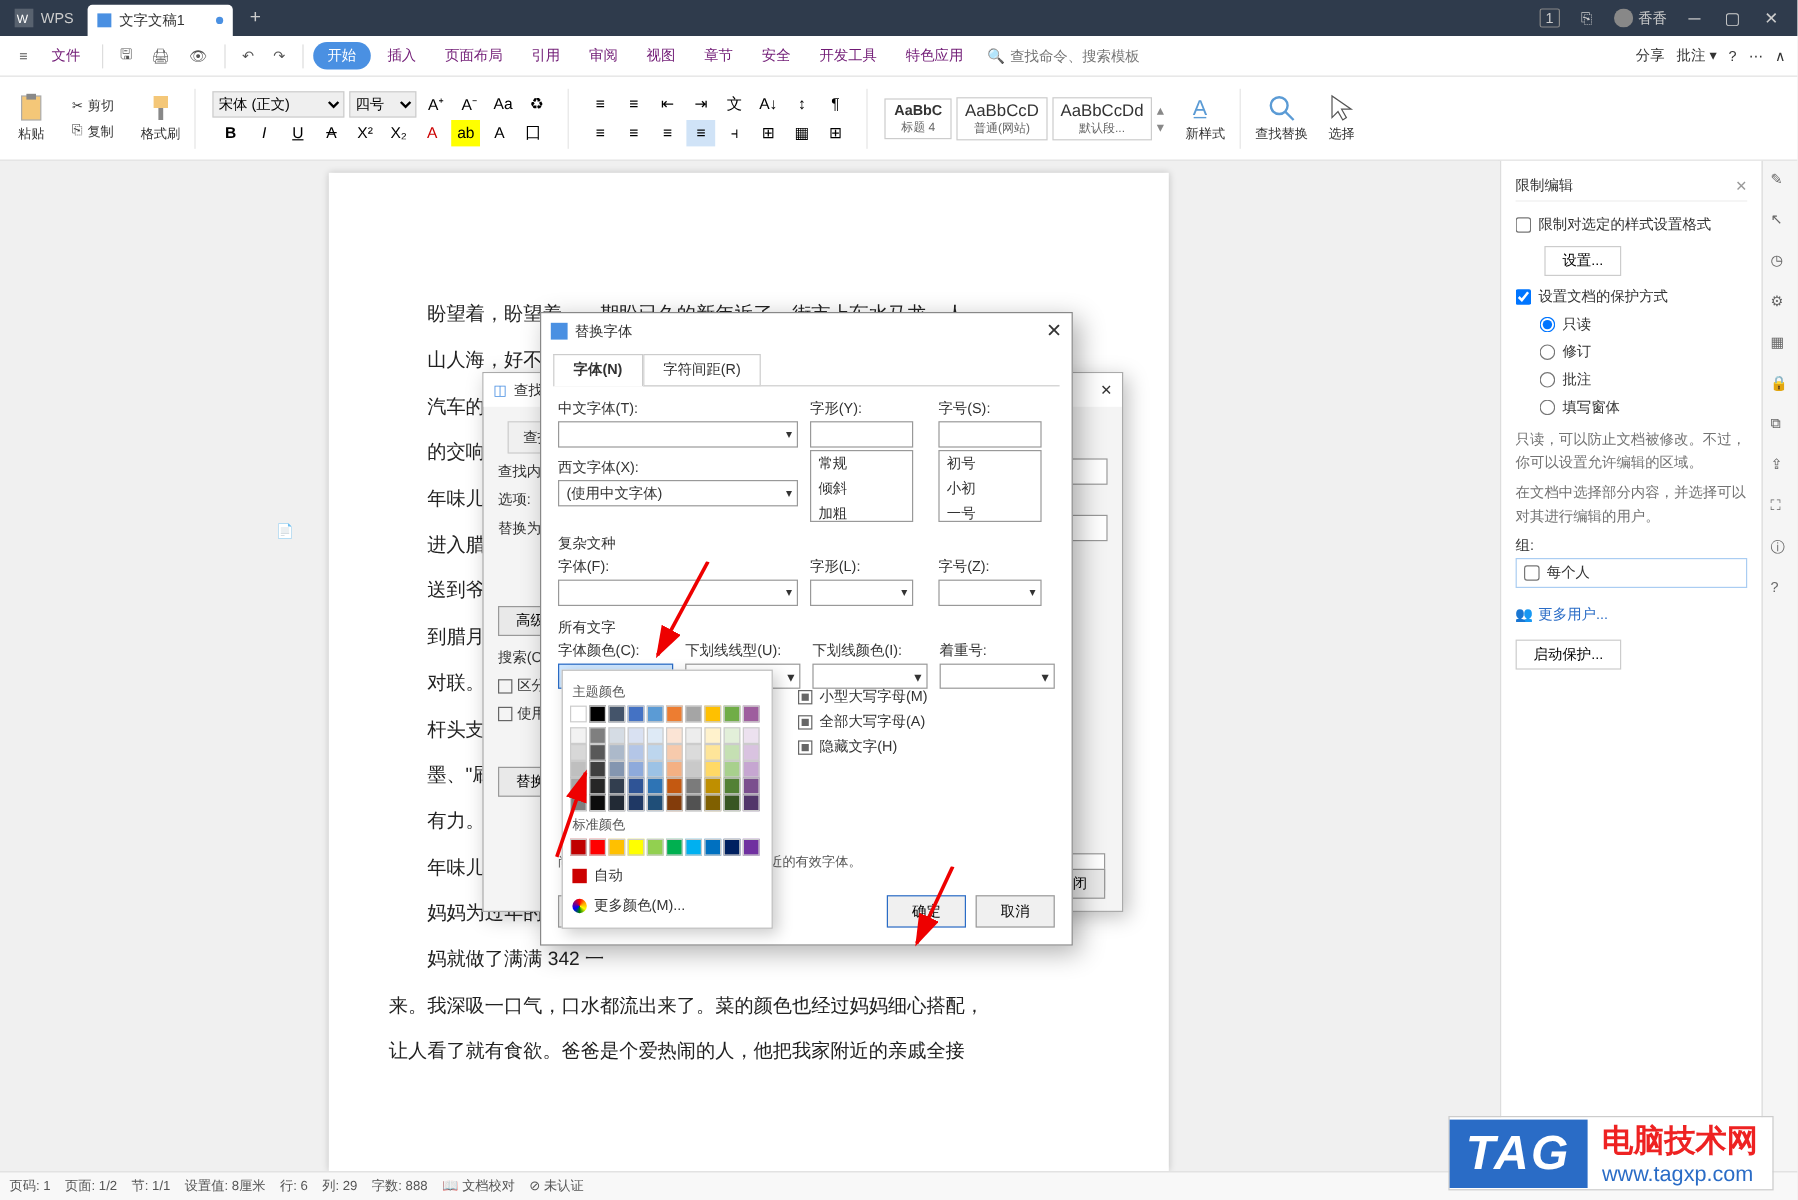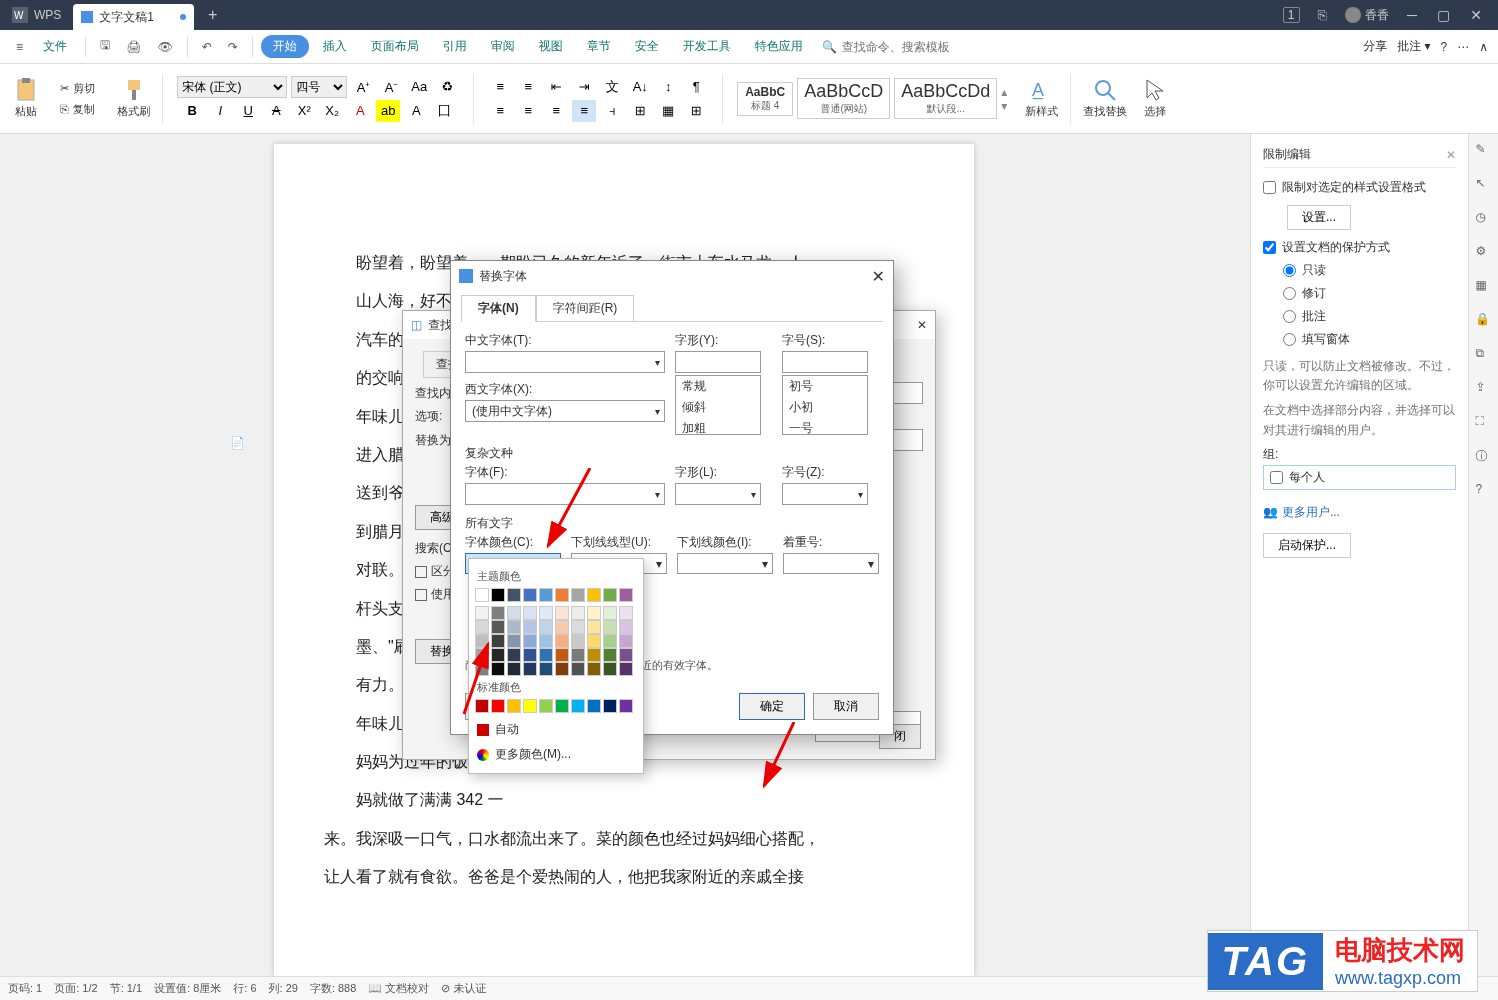--- a/index.html
+++ b/index.html
@@ -11,37 +11,37 @@
 .titlebar .tab { background: #fff; color: #333; padding: 0 40px 0 8px; height: 26px; margin-top: 4px; display: flex; align-items: center; gap: 6px; border-radius: 4px 4px 0 0; position: relative; }
 .titlebar .tab .close { position: absolute; right: 8px; width: 6px; height: 6px; border-radius: 50%; background: #4a90e2; }
 .titlebar .plus { color: #ccc; margin-left: 14px; font-size: 16px; }
 .titlebar .right { margin-left: auto; display: flex; gap: 18px; padding-right: 16px; align-items: center; }
 .titlebar .winbtns { display: flex; gap: 20px; font-size: 14px; }
 
 
 .menubar { height: 34px; background: #fff; display: flex; align-items: center; padding: 0 10px; gap: 4px; border-bottom: 1px solid #ddd; }
 .menubar .icon-btn { padding: 4px 6px; color: #555; }
 .menubar .sep { width: 1px; height: 20px; background: #ddd; margin: 0 4px; }
-.menubar .tab-btn { padding: 6px 10px; font-size: 12px; color: #0f766e; }
+.menubar .tab-btn { padding: 6px 10px; font-size: 12px; color: #701a75; }
 .menubar .tab-btn.active { background: #4a90e2; color: #fff; border-radius: 12px; padding: 3px 12px; }
 .menubar .menu-right { margin-left: auto; display: flex; gap: 10px; align-items: center; }
 
 
 .ribbon { height: 70px; background: #fff; display: flex; align-items: center; padding: 0 10px; border-bottom: 1px solid #ddd; gap: 8px; }
 .ribbon-group { display: flex; flex-direction: column; align-items: center; justify-content: center; gap: 2px; padding: 0 6px; height: 60px; }
 .ribbon-group.row { flex-direction: row; gap: 4px; }
 .rsep { width: 1px; height: 50px; background: #e5e5e5; }
 .rbtn-lg { display: flex; flex-direction: column; align-items: center; font-size: 11px; gap: 2px; padding: 4px; }
 .rbtn-lg svg { width: 24px; height: 24px; }
 .rbtn-sm { display: flex; align-items: center; font-size: 11px; gap: 4px; padding: 2px 4px; }
 .font-select { height: 22px; font-size: 12px; border: 1px solid #ccc; }
 .font-row { display: flex; gap: 4px; }
 .fmt-btn { width: 24px; height: 22px; display: inline-flex; align-items: center; justify-content: center; font-size: 13px; border: none; background: transparent; }
 .style-box { border: 1px solid #ccc; padding: 2px 6px; text-align: center; min-width: 56px; }
-.style-box .sample { font-size: 18px; }
+.style-box .sample { font-size: 14px; }
 .style-box .sample.lg { font-size: 12px; font-weight: bold; }
 .style-box .name { font-size: 10px; color: #666; }
 
 
 .doc-area { position: absolute; top: 134px; left: 0; right: 250px; bottom: 24px; background: #f0f0f0; display: flex; justify-content: center; overflow: hidden; }
 .page { background: #fff; width: 700px; margin-top: 10px; padding: 100px 50px; box-shadow: 0 0 6px rgba(0,0,0,0.2); font-family: 'SimSun', serif; font-size: 16px; line-height: 2.4; color: #222; }
 .page p { text-indent: 2em; }
 .page-marker { position: absolute; left: 230px; top: 302px; color: #4a90e2; }
 
 
@@ -531,20 +531,40 @@
           </div>
         <div class="field">
             <label>着重号:</label>
             <div class="small-combo">
               <span class="arr">▾</span>
             </div>
           </div>
       </div>
     </div>
 
+    <div class="section chks" style="margin-left:200px;margin-top:-10px">
+      <label>
+          <span class="cb">
+            <span class="fill"></span>
+          </span>
+          <span>小型大写字母(M)</span>
+        </label>
+      <label>
+          <span class="cb">
+            <span class="fill"></span>
+          </span>
+          <span>全部大写字母(A)</span>
+        </label>
+      <label>
+          <span class="cb">
+            <span class="fill"></span>
+          </span>
+          <span>隐藏文字(H)</span>
+        </label>
+    </div>
 
     <div style="height:70px"></div>
     <div class="note">尚未安装此字体，打印时将采用最相近的有效字体。</div>
   </div>
   <div class="footer">
     <button class="btn def">默认(D)...</button>
     <button class="btn primary">确定</button>
     <button class="btn">取消</button>
   </div>
 </div>

